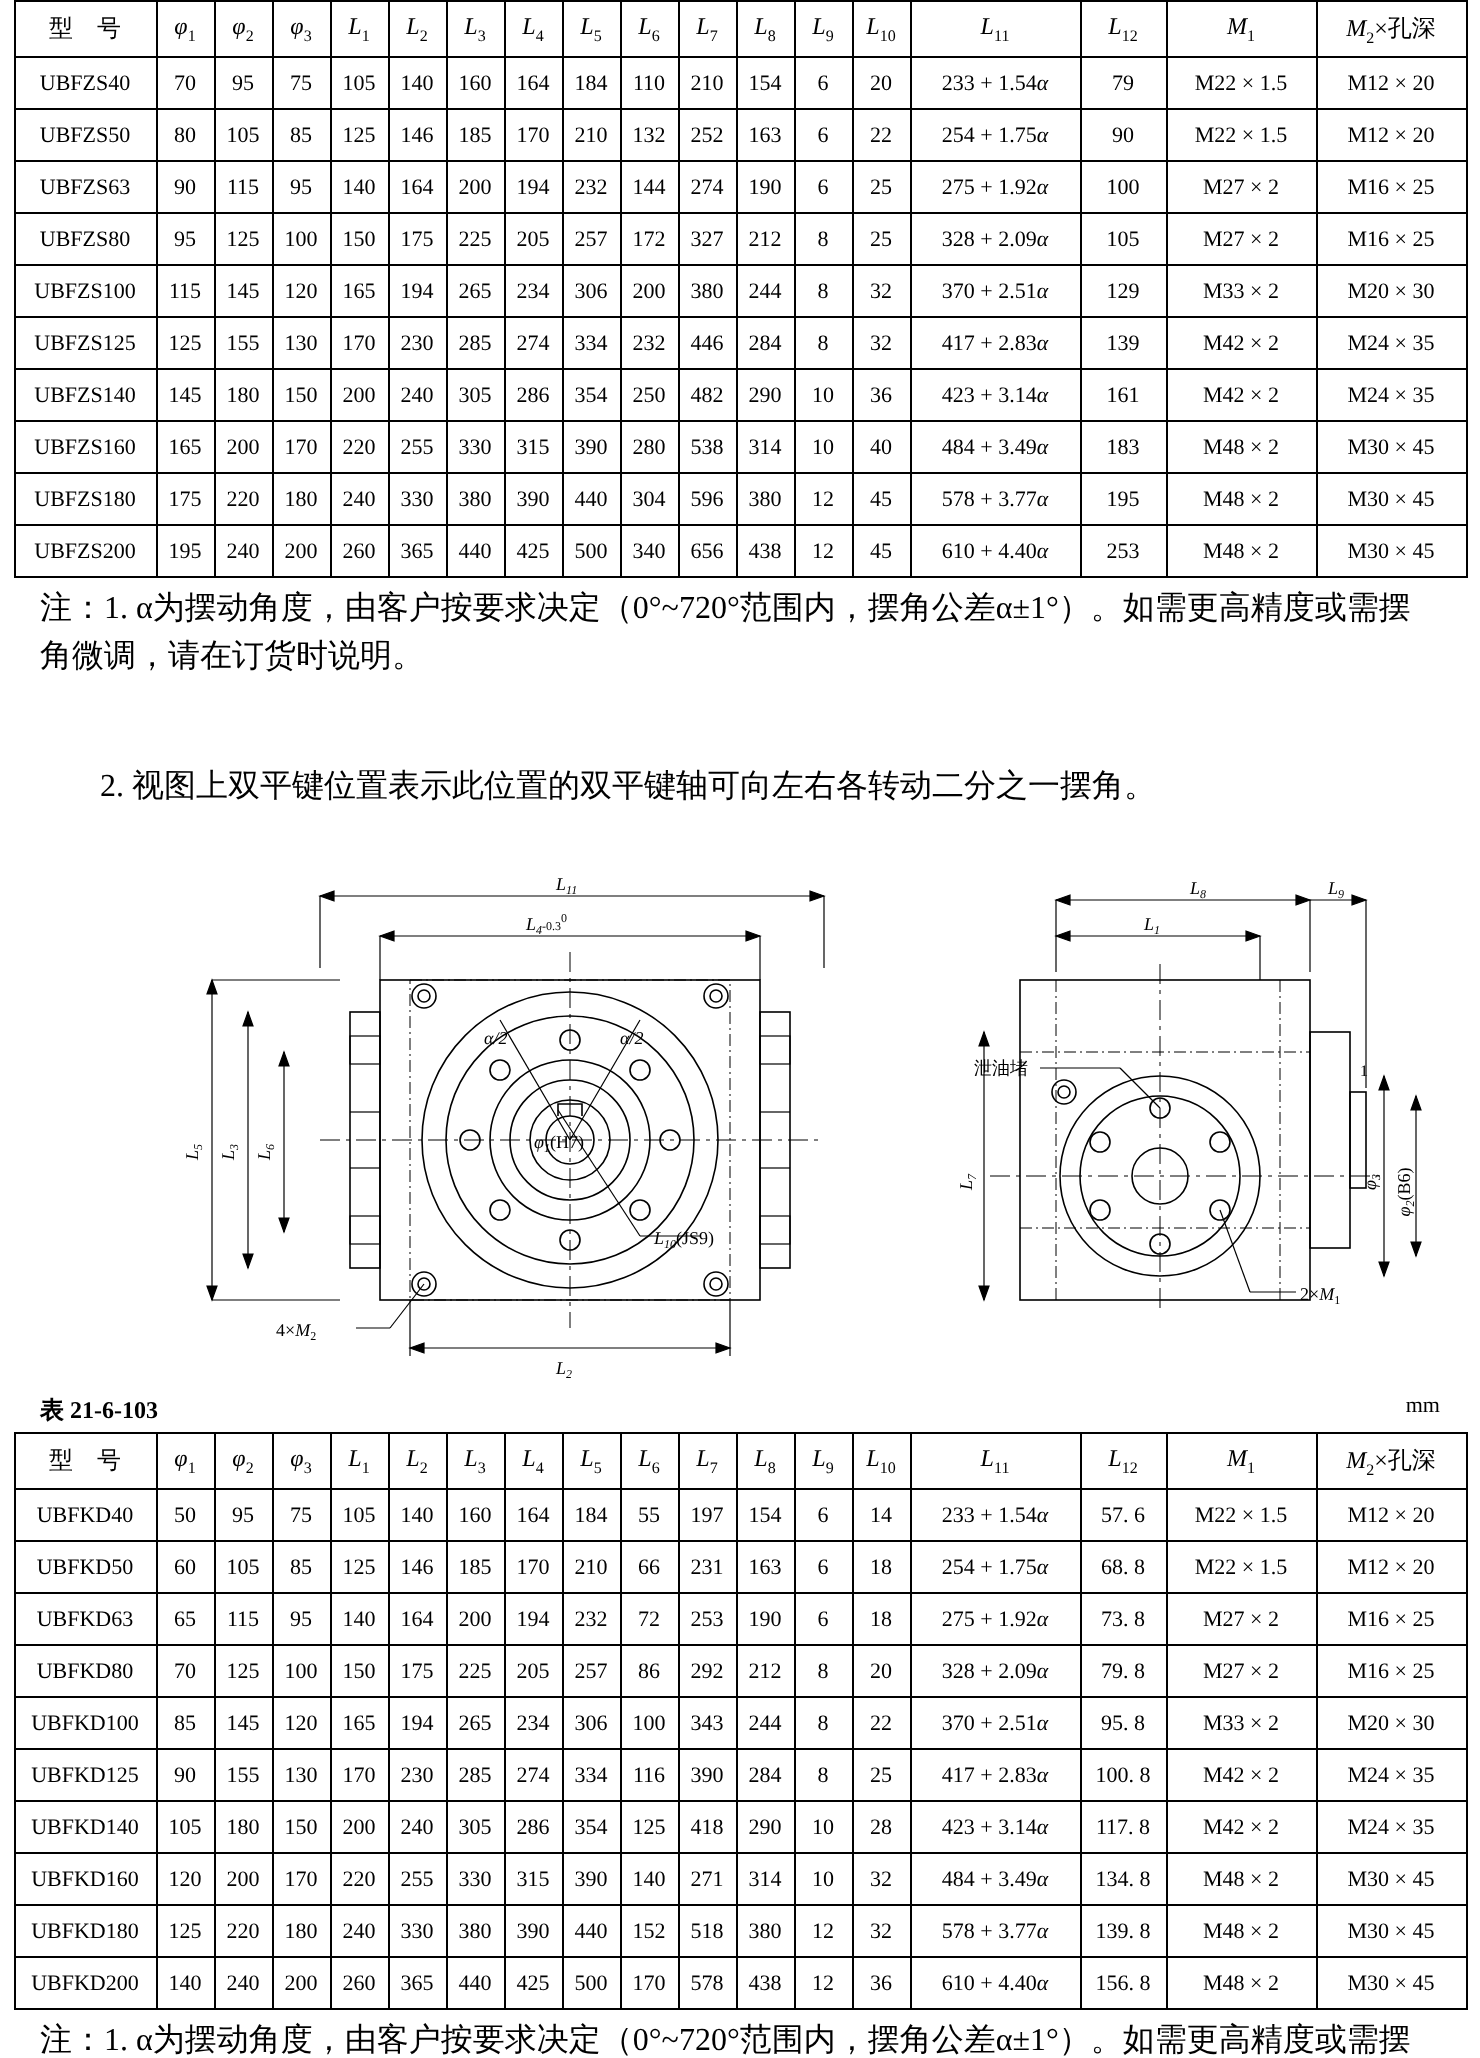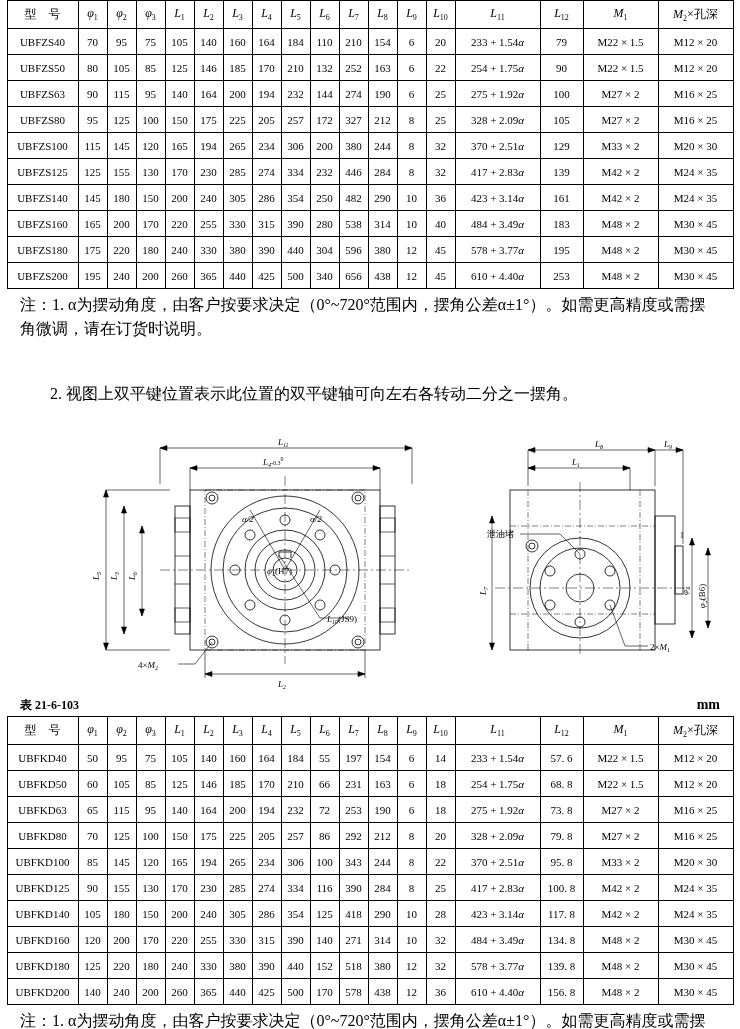--- a/index.html
+++ b/index.html
@@ -56,21 +56,21 @@
     margin:14px 0 6px 0;
     letter-spacing:1px;
   }
 
   .table-caption{
     width:700px;margin:6px auto 2px auto;
     font-size:12px;font-weight:bold;
     position:relative;
   }
   .table-caption .mm{
-    position:absolute;right:0;top:0;font-weight:bold;font-size:14px;
+    position:absolute;right:0;top:0;font-weight:normal;font-size:11px;
   }
 
   .dwg-wrap{
     width:700px;margin:0 auto;position:relative;
   }
   svg.dwg{display:block;}
 </style>
 </head>
 <body>
 

